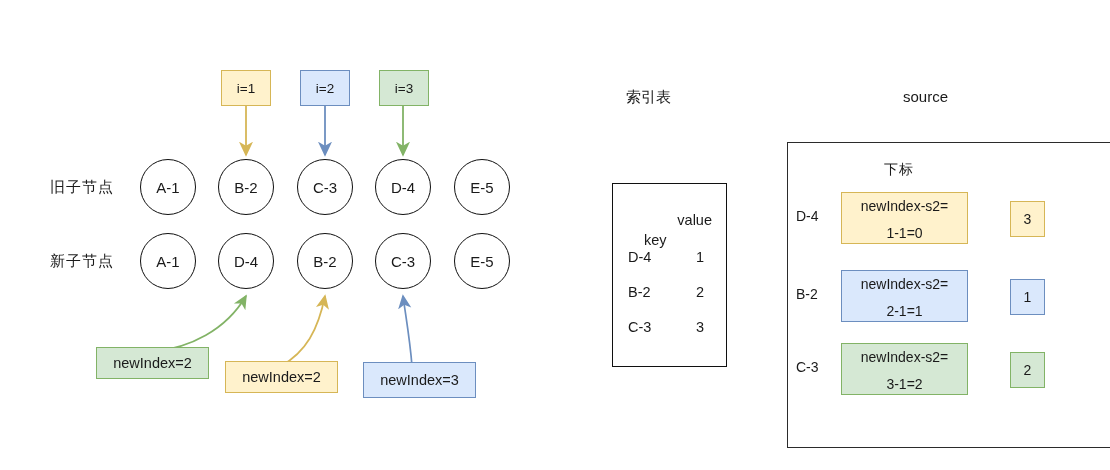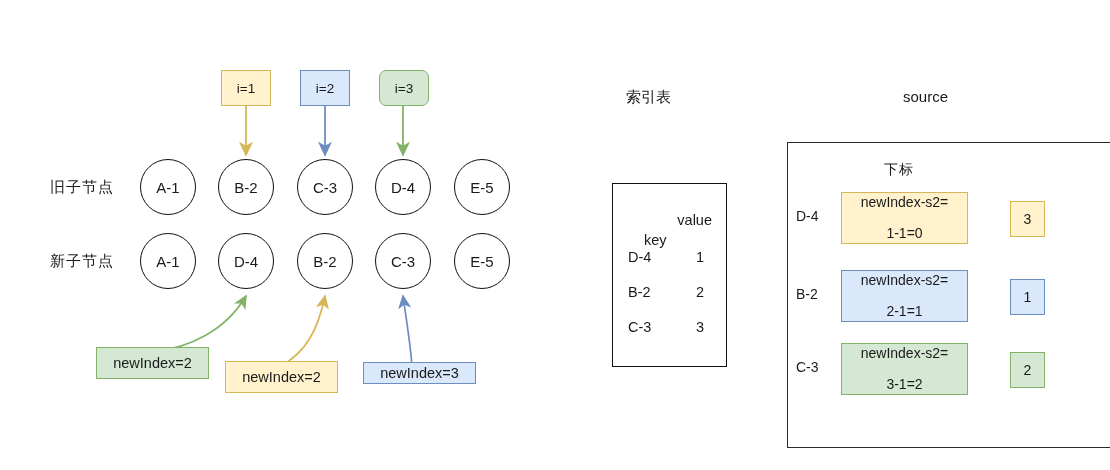--- a/index.html
+++ b/index.html
@@ -94,28 +94,29 @@
     box-sizing: border-box;
   }
   .row-key {
     font-size: 14px;
     color: #1a1a1a;
     white-space: nowrap;
   }
   .expr-box {
     display: flex;
     align-items: center;
-    justify-content: space-between;
+    justify-content: flex-end;
     text-align: center;
     font-size: 14px;
     line-height: 1.35;
     color: #1a1a1a;
     box-sizing: border-box;
     border-width: 1.4px;
     border-style: solid;
+    gap: 8px;
   }
   .num-box {
     display: flex;
     align-items: center;
     justify-content: center;
     font-size: 14px;
     color: #1a1a1a;
     box-sizing: border-box;
     border-width: 1.4px;
     border-style: solid;
@@ -166,21 +167,21 @@
 
     <path d="M412,366 C410,340 406,318 403,296" stroke="#6c8ebf" stroke-width="1.7" fill="none" marker-end="url(#ah-blue)"></path>
   </svg>
 
   <div class="abs tag-box fill-yellow" style="left:221px; top:70px; width:50px; height:36px;">
     <span>i=1</span>
   </div>
   <div class="abs tag-box fill-blue" style="left:300px; top:70px; width:50px; height:36px;">
     <span>i=2</span>
   </div>
-  <div class="abs tag-box fill-green" style="left:379px; top:70px; width:50px; height:36px;border-radius:7px;">
+  <div class="abs tag-box fill-green" style="left:379px; top:70px; width:50px; height:36px;">
     <span>i=3</span>
   </div>
 
   <div class="abs cn-label" style="left:50px; top:178px;">旧子节点</div>
 
   <div class="abs node-circle" style="left:140px; top:159px;">
     <span>A-1</span>
   </div>
   <div class="abs node-circle" style="left:218px; top:159px;">
     <span>B-2</span>
@@ -212,21 +213,21 @@
   <div class="abs node-circle" style="left:454px; top:233px;">
     <span>E-5</span>
   </div>
 
   <div class="abs callout fill-green" style="left:96px; top:347px; width:113px; height:32px;">
     <span>newIndex=2</span>
   </div>
   <div class="abs callout fill-yellow" style="left:225px; top:361px; width:113px; height:32px;">
     <span>newIndex=2</span>
   </div>
-  <div class="abs callout fill-blue" style="left:363px; top:362px; width:113px; height:22px;">
+  <div class="abs callout fill-blue" style="left:363px; top:362px; width:113px; height:36px;">
     <span>newIndex=3</span>
   </div>
 
   <div class="abs plain-title" style="left:626px; top:88px;">索引表</div>
 
   <div class="abs table-frame" style="left:612px; top:183px; width:115px; height:184px;">
     <div class="idx-cell idx-key" style="left:31px; top:28px;margin-top:20px;">key</div>
     <div class="idx-cell idx-val" style="right:14px; top:28px;">value</div>
 
     <div>

